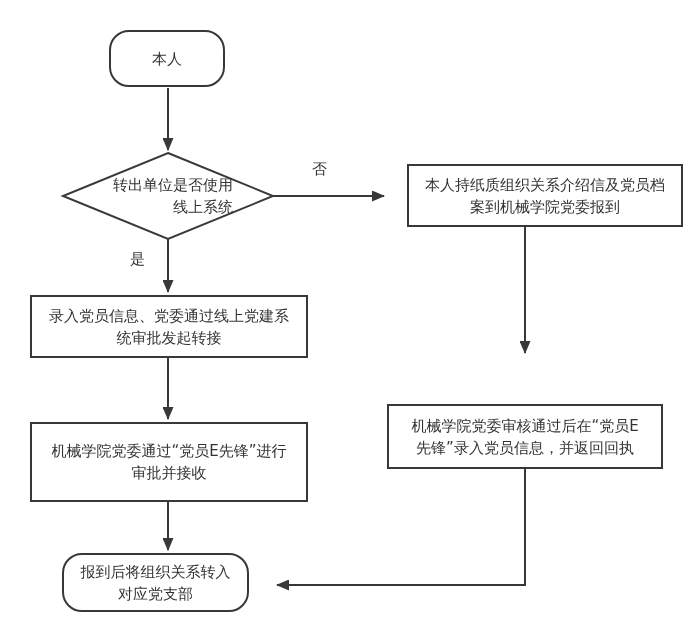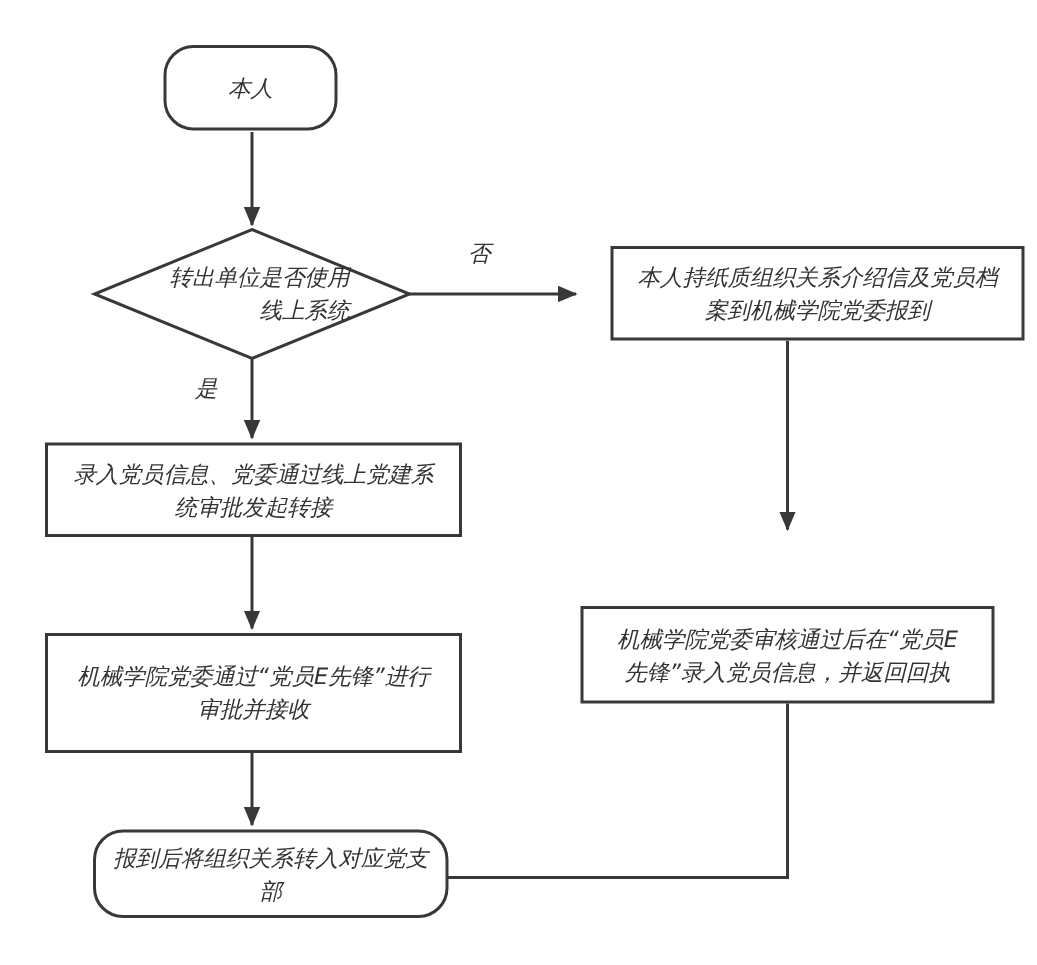--- a/index.html
+++ b/index.html
@@ -3,21 +3,20 @@
 <meta charset="utf-8">
 <style>
   html, body { margin: 0; padding: 0; background: #ffffff; }
   .canvas {
     position: relative;
     width: 691px;
     height: 643px;
     background: #ffffff;
     font-family: "DejaVu Sans", "Liberation Sans", sans-serif;
     color: #333333;
-    font-style: italic;
   }
   .edges {
     position: absolute;
     left: 0; top: 0;
     width: 691px; height: 643px;
   }
   .node {
     position: absolute;
     box-sizing: border-box;
     border: 2px solid #383838;
@@ -51,21 +50,21 @@
     background: #ffffff;
     padding: 0 2px;
   }
   
   .n-start   { left: 109px; top: 30px;  width: 116px; height: 57px; }
   .n-dec-txt { left: 103px; top: 173px; width: 130px; height: 46px; }
   .n-left1   { left: 30px;  top: 295px; width: 278px; height: 63px; padding: 0 17px; }
   .n-left2   { left: 30px;  top: 422px; width: 278px; height: 80px; padding: 0 17px; }
   .n-right1  { left: 387px; top: 164px; width: 276px; height: 63px; padding: 0 16px; margin-left: 20px; }
   .n-right2  { left: 387px; top: 356px; width: 276px; height: 65px; padding: 0 16px; margin-top: 48px; }
-  .n-end     { left: 62px;  top: 553px; width: 237px; height: 59px; padding: 0 10px; }
+  .n-end     { left: 62px;  top: 553px; width: 187px; height: 59px; padding: 0 10px; }
   .lbl-yes   { left: 128px; top: 250px; }
   .lbl-no    { left: 310px; top: 160px; }
 </style>
 </head>
 <body>
 
 <div class="canvas">
 
   <svg class="edges" viewBox="0 0 691 643" xmlns="http://www.w3.org/2000/svg">
     <defs>

